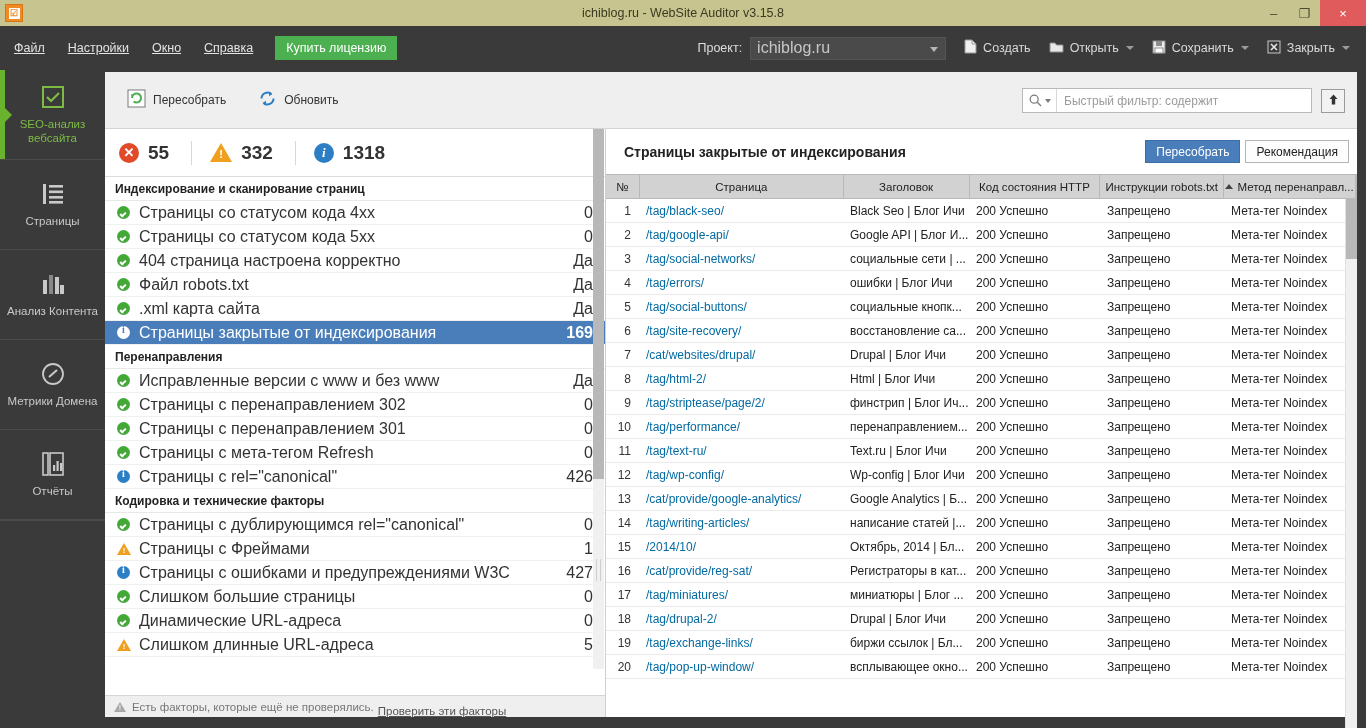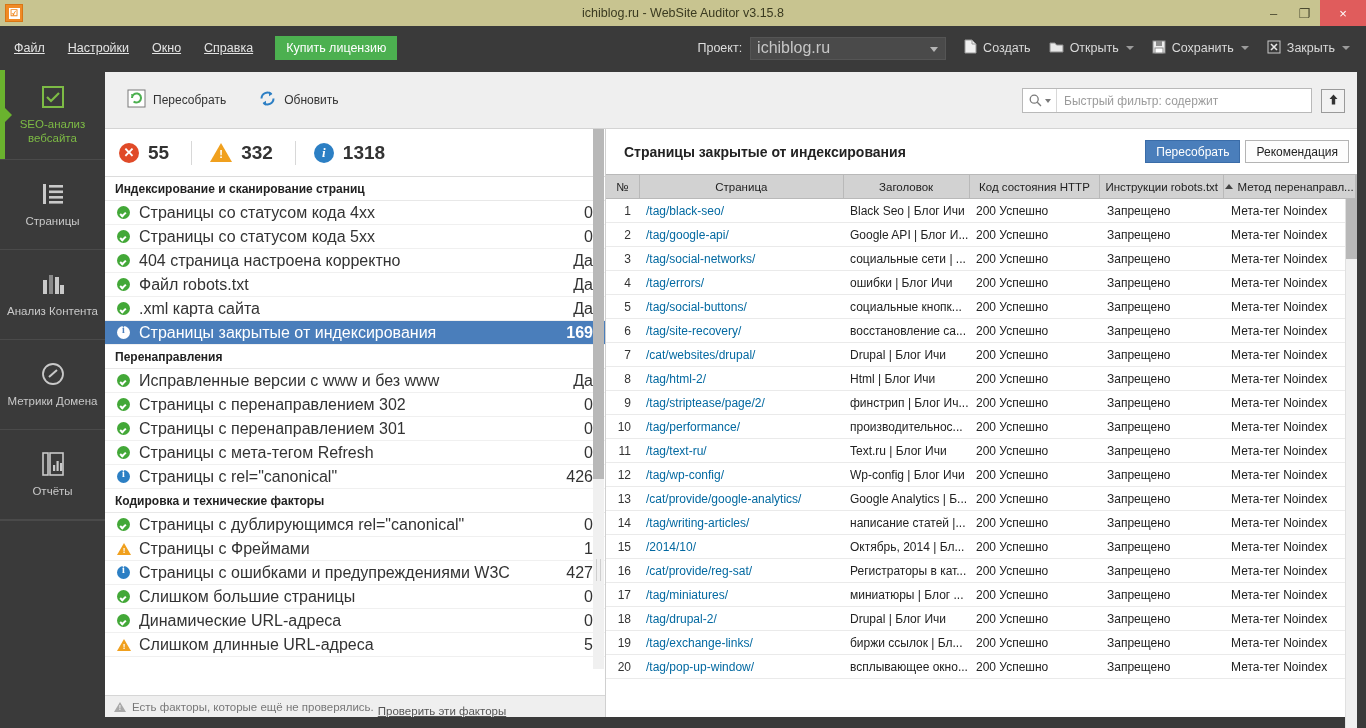--- a/index.html
+++ b/index.html
@@ -701,21 +701,21 @@
             <div class="td" style="width: 126px;">финстрип | Блог Ич...</div>
             <div class="td" style="width: 131px;">200 Успешно</div>
             <div class="td" style="width: 124px;">Запрещено</div>
             <div class="td" style="width: 132px;">Мета-тег Noindex</div>
           </div>
           <div class="trow">
             <div class="td num" style="width: 34px;">10</div>
             <div class="td" style="width: 204px;">
               <a>/tag/performance/</a>
             </div>
-            <div class="td" style="width: 126px;">производительнос...</div>
+            <div class="td" style="width: 126px;">перенаправлением...</div>
             <div class="td" style="width: 131px;">200 Успешно</div>
             <div class="td" style="width: 124px;">Запрещено</div>
             <div class="td" style="width: 132px;">Мета-тег Noindex</div>
           </div>
           <div class="trow">
             <div class="td num" style="width: 34px;">11</div>
             <div class="td" style="width: 204px;">
               <a>/tag/text-ru/</a>
             </div>
             <div class="td" style="width: 126px;">Text.ru | Блог Ичи</div>

